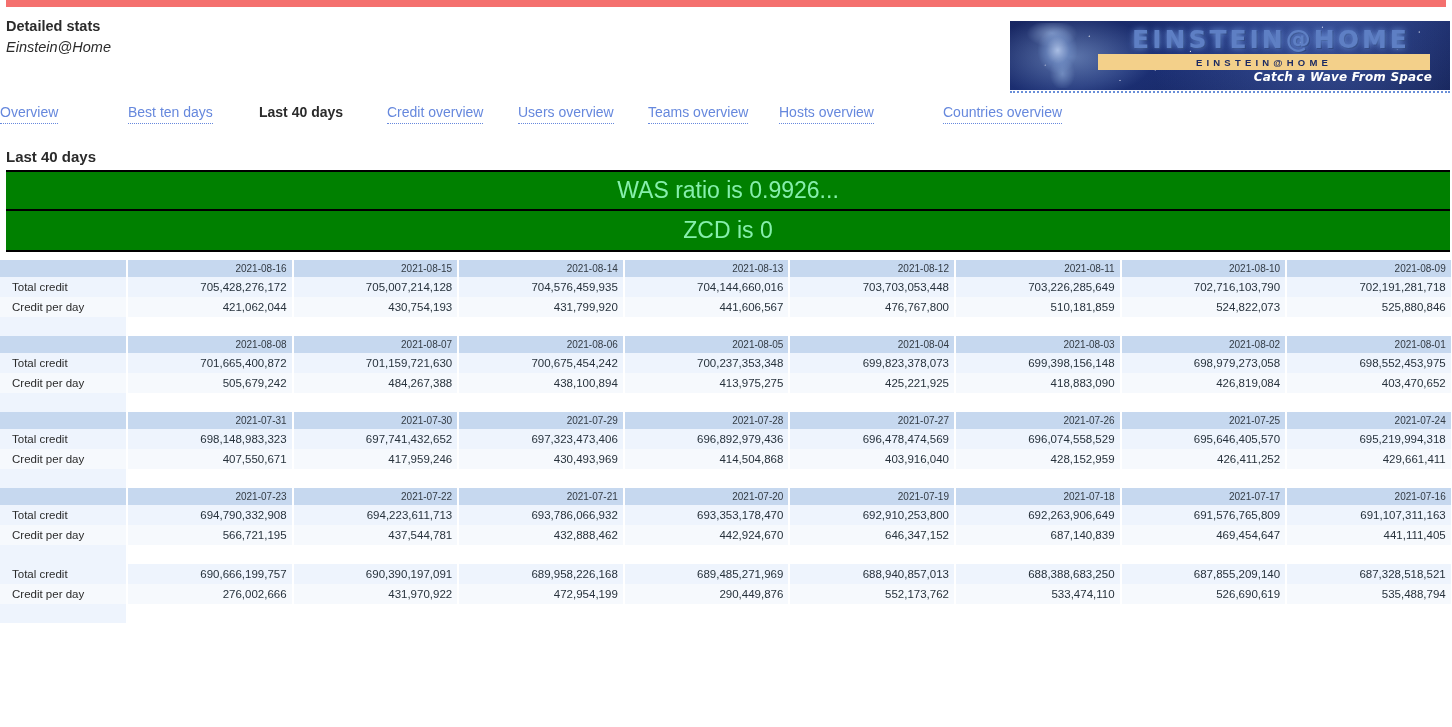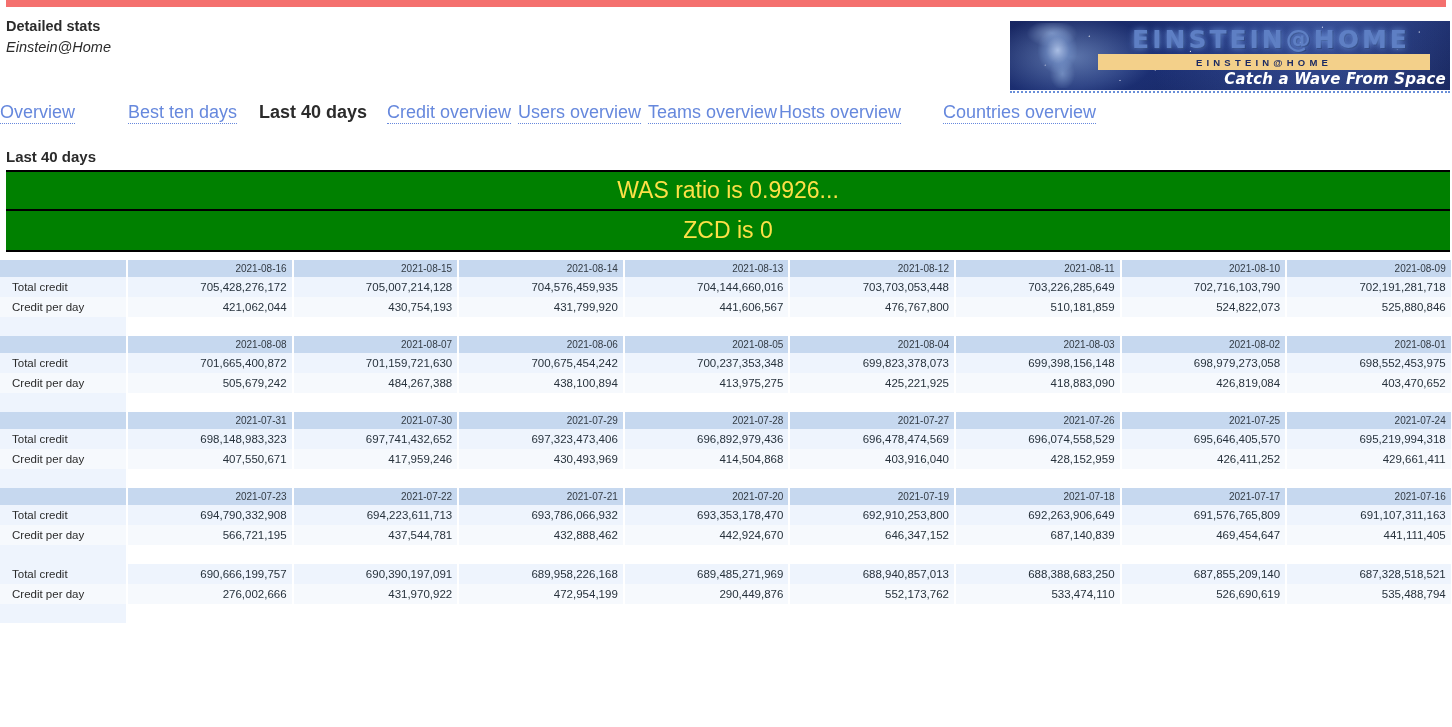--- a/index.html
+++ b/index.html
@@ -104,35 +104,35 @@
   }
   .banner-bar span {
     font-size: 9.5px;
     font-weight: bold;
     letter-spacing: 4.2px;
     color: #1b2a63;
     white-space: nowrap;
   }
   .banner-tag {
     position: absolute;
-    right: 4px; top: 49px;
+    right: 18px; top: 49px;
     font-family: "DejaVu Sans", sans-serif;
-    font-size: 15px;
+    font-size: 12px;
     font-style: italic;
     font-weight: bold;
     color: #ffffff;
     letter-spacing: 0.2px;
     white-space: nowrap;
   }
 
   .navbar {
     position: relative;
     height: 38px;
     padding-left: 16px;
-    font-size: 18px;
+    font-size: 14px;
   }
   .navbar a, .navbar span.current {
     position: absolute;
     top: 0;
     white-space: nowrap;
     line-height: 20px;
   }
   .navbar a {
     color: #6688dd;
     text-decoration: none;
@@ -154,21 +154,21 @@
 
   .banner-row {
     margin: 0 2px 0 6px;
     background: #008000;
     border-top: 2px solid #000;
     border-bottom: 2px solid #000;
     height: 41px;
     display: flex;
     align-items: center;
     justify-content: center;
-    color: #fde047;
+    color: #86efac;
     font-size: 23px;
     font-weight: normal;
   }
   .banner-row.second {
     border-top: none;
   }
 
   table.stats {
     width: 1452px;
     border-collapse: collapse;

